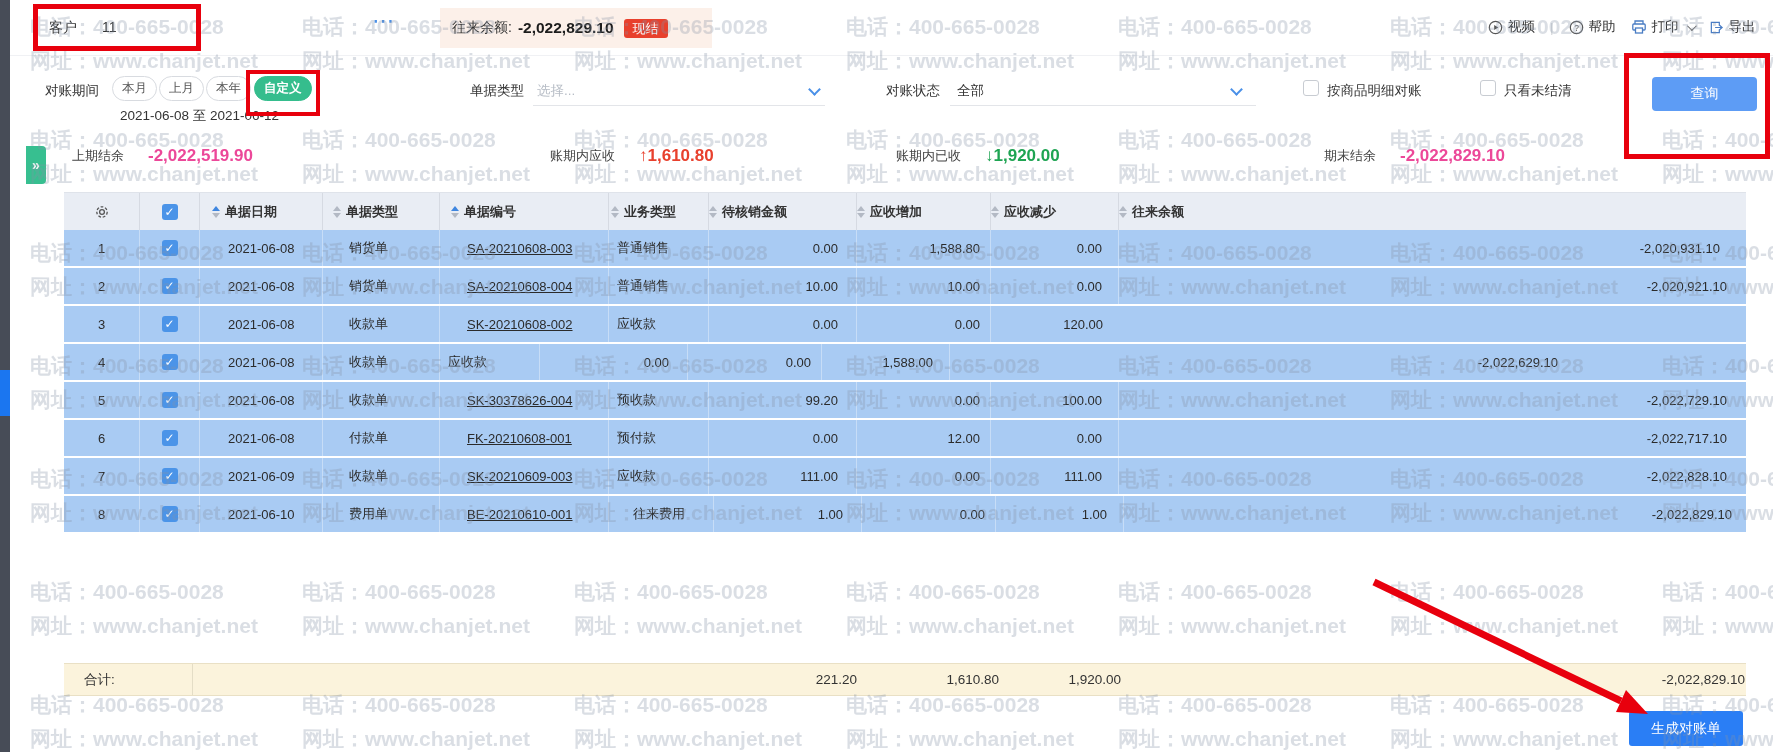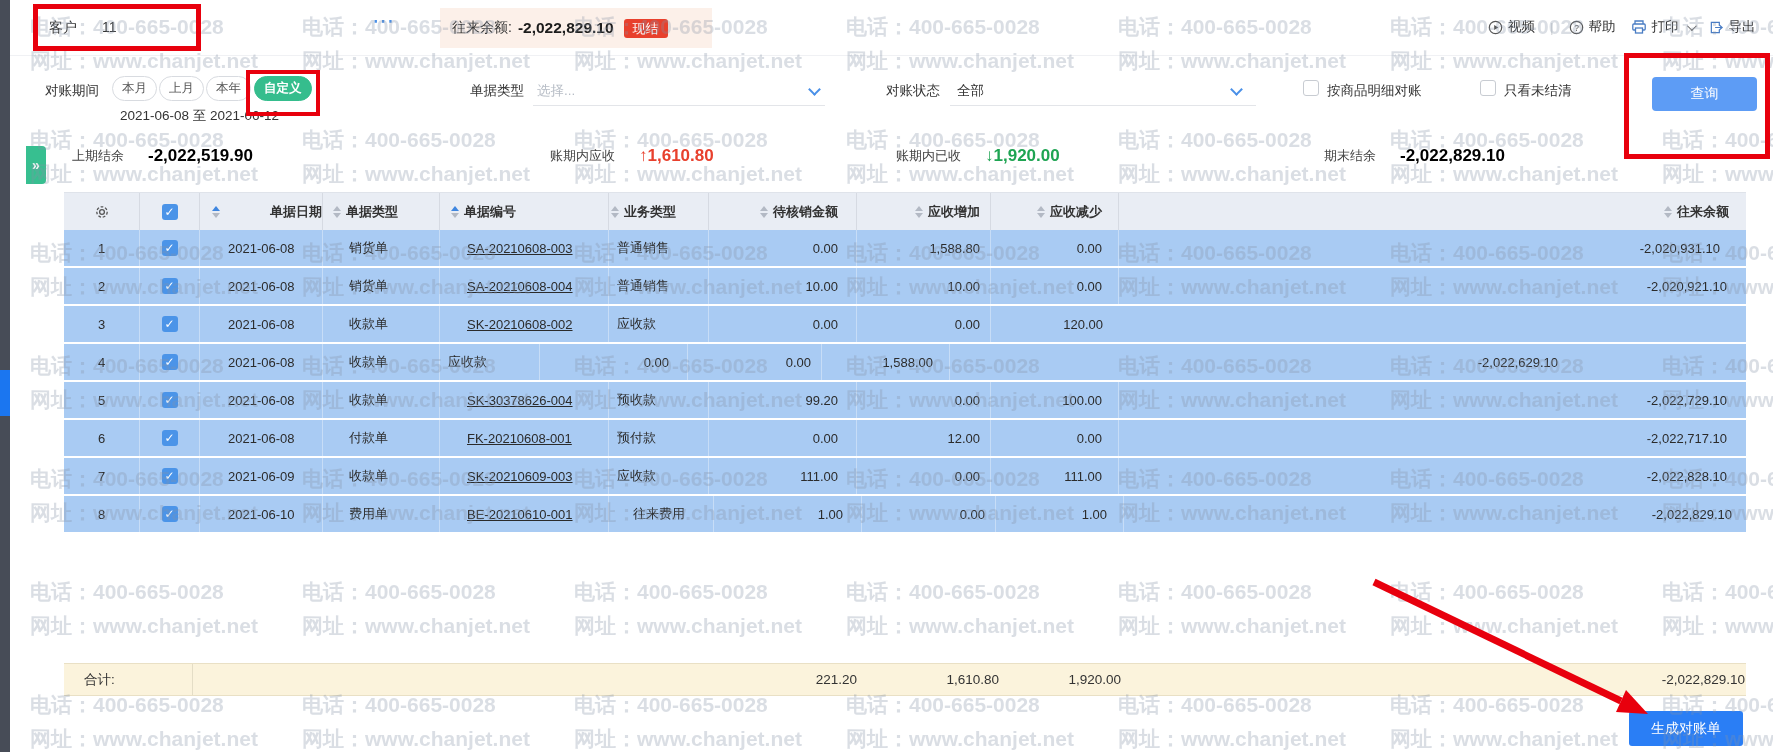--- a/index.html
+++ b/index.html
@@ -34,31 +34,31 @@
   .sel-value{position:absolute;top:82px;font-size:13.5px;color:#333;cursor:pointer}
   .sel-underline{position:absolute;height:1px;background:#e3e5e9}
   .chev-blue{position:absolute;width:9px;height:9px;border-right:2px solid #4a90e8;border-bottom:2px solid #4a90e8;transform:rotate(45deg);cursor:pointer}
   .cb-empty{position:absolute;top:80px;width:16px;height:16px;background:#fff;border:1px solid #c8ccd2;border-radius:3px;cursor:pointer}
   .btn-query{position:absolute;left:1652px;top:77px;width:105px;height:34px;background:#5d9cf5;color:#fff;font-size:14px;border:none;border-radius:4px;cursor:pointer}
 
   
   .expand-tab{position:absolute;left:26px;top:146px;width:20px;height:38px;background:#37bf90;border-radius:0 4px 4px 0;color:#fff;font-size:14px;font-weight:700;display:flex;align-items:center;justify-content:center;cursor:pointer}
   .sgroup{position:absolute;top:146px;display:flex;align-items:center;gap:24px}
   .sgroup .slabel{font-size:13px;color:#444}
-  .sgroup .sval{font-size:17px;font-weight:700;color:#000000}
+  .sgroup .sval{font-size:17px;font-weight:700;color:#ec4899}
   .sgroup .sval.red{color:#e8402d}
   .sgroup .sval.green{color:#1ea452}
 
   
   .grid{position:absolute;left:64px;top:192px;width:1682px}
   .t-head{display:flex;height:38px;background:#e9edf4;border-top:1px solid #dfe3ea}
   .hcell{flex:none;display:flex;align-items:center;font-size:13px;font-weight:700;color:#333;border-right:1px solid #d6dae2;cursor:pointer}
   .hcell:last-child{border-right:none}
   .hcell.center{justify-content:center}
-  .hcell.right{justify-content:flex-end}
+  .hcell.right{justify-content:flex-start}
   .sarr{display:flex;flex-direction:column;gap:2px;margin-right:5px}
   .sa-u{width:0;height:0;border-left:4px solid transparent;border-right:4px solid transparent;border-bottom:5px solid #b3b9c4}
   .sa-u.on{border-bottom-color:#3f86e0}
   .sa-d{width:0;height:0;border-left:4px solid transparent;border-right:4px solid transparent;border-top:5px solid #b3b9c4}
   .trow{display:flex;height:36px;margin-bottom:2px;background:#a9cbf3;cursor:pointer}
   .tcell{flex:none;display:flex;align-items:center;font-size:13px;color:#2b2b2b;border-right:1px solid rgba(255,255,255,.35)}
   .tcell:last-child{border-right:none}
   .tcell.center{justify-content:center}
   .tcell.right{justify-content:flex-end}
   .cb{width:16px;height:16px;background:#4b94e8;border-radius:3px;color:#fff;font-size:12px;font-weight:700;display:flex;align-items:center;justify-content:center;cursor:pointer}
@@ -187,21 +187,21 @@
       <div class="t-head">
         <div class="hcell center" style="width: 76px;">
           <svg width="16" height="16" viewBox="0 0 16 16">
             <circle cx="8" cy="8" r="2.4" fill="none" stroke="#555" stroke-width="1.3"></circle>
             <circle cx="8" cy="8" r="5.2" fill="none" stroke="#555" stroke-width="1.3" stroke-dasharray="2.7 1.8"></circle>
           </svg>
         </div>
         <div class="hcell center" style="width: 60px;">
           <div class="cb">✓</div>
         </div>
-        <div class="hcell" style="width: 123px; padding-left: 12px; justify-content: space-between;">
+        <div class="hcell" style="width: 123px; padding-left: 12px;">
           <span class="sarr">
             <i class="sa-u on"></i>
             <i class="sa-d"></i>
           </span>
           <span class="hlabel">单据日期</span>
         </div>
         <div class="hcell" style="width: 117px; padding-left: 10px;">
           <span class="sarr">
             <i class="sa-u"></i>
             <i class="sa-d"></i>

